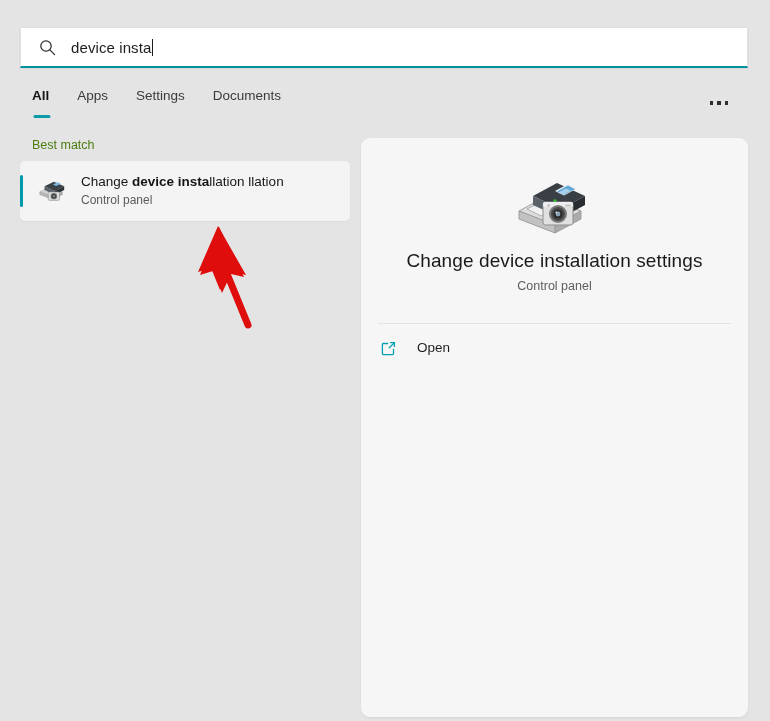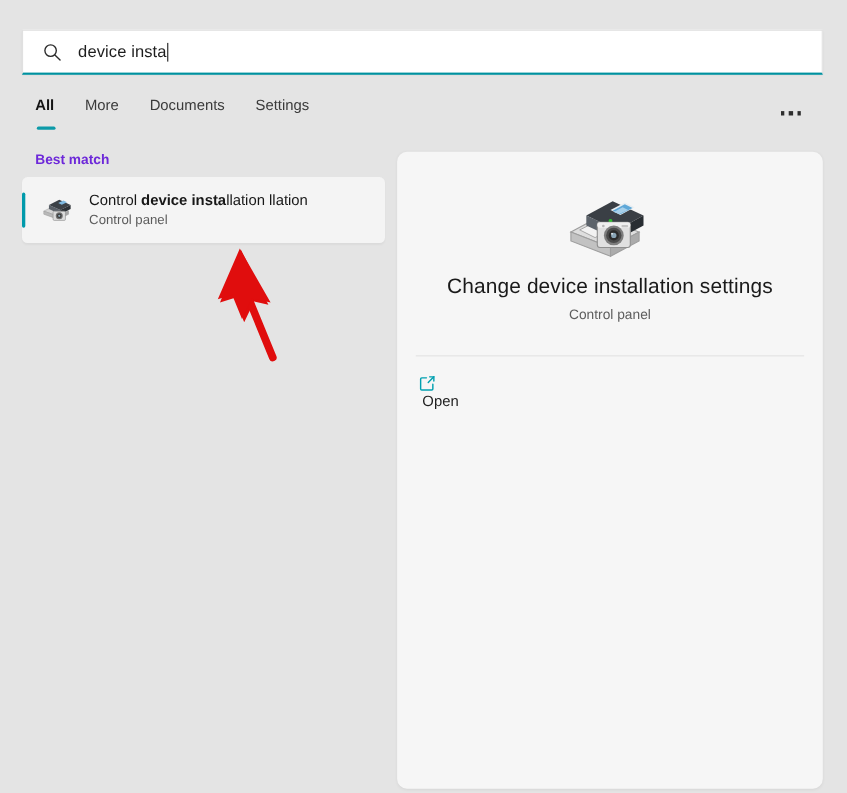--- a/index.html
+++ b/index.html
@@ -115,22 +115,22 @@
 
   
   #results-col {
     position: absolute;
     left: 20px;
     top: 138px;
     width: 330px;
   }
   #best-match-label {
     font-size: 12.5px;
-    font-weight: 700;
-    color: #6d28d9;
+    font-weight: 400;
+    color: #4d7c0f;
     margin-left: 12px;
     margin-bottom: 9px;
   }
   #result-item {
     position: relative;
     height: 60px;
     background: #f4f4f4;
     border-radius: 5px;
     display: flex;
     align-items: center;
@@ -209,23 +209,22 @@
     top: 185px;
     height: 1px;
     background: #e3e3e3;
   }
   #open-action {
     position: absolute;
     left: 19px;
     top: 202px;
     height: 30px;
     display: flex;
-    align-items: flex-end;
+    align-items: flex-start;
     cursor: default;
-    flex-direction: column;
   }
   #open-action .ext-icon {
     width: 17px;
     height: 17px;
     margin-right: 20px;
     color: #00a0b0;
     flex: 0 0 auto;
   }
   #open-label {
     font-size: 13.5px;
@@ -257,29 +256,29 @@
 </div>
 
 <div id="tabs-row">
 
   <div class="tab active">
     <span>All</span>
     <span class="underline"></span>
   </div>
 
   <div class="tab">
-    <span>More</span>
+    <span>Apps</span>
+  </div>
+
+  <div class="tab">
+    <span>Settings</span>
   </div>
 
   <div class="tab">
     <span>Documents</span>
-  </div>
-
-  <div class="tab">
-    <span>Settings</span>
   </div>
 
 
   <div id="overflow-menu">
     <i></i>
     <i></i>
     <i></i>
   </div>
 </div>
 
@@ -303,21 +302,21 @@
         <polygon points="17,9 22,6.6 25.5,8.3 20.5,10.7" fill="#7fb9e0"></polygon>
 
         <rect x="12" y="17" width="12" height="9" rx="1.2" fill="#dcdcdc" stroke="#8d8d8d" stroke-width="0.6"></rect>
         <circle cx="18" cy="21.5" r="3.4" fill="#6f6f6f"></circle>
         <circle cx="18" cy="21.5" r="2.2" fill="#3a3a3a"></circle>
         <circle cx="18" cy="21.5" r="1.1" fill="#8fa7b5"></circle>
       </svg>
     </span>
 
     <span class="texts">
-      <span id="result-title"><span>Control </span><b>device insta</b><span>llation llation</span></span>
+      <span id="result-title"><span>Change </span><b>device insta</b><span>llation llation</span></span>
       <span id="result-sub">Control panel</span>
     </span>
   </div>
 </div>
 
 <div id="preview-panel">
 
   <div id="preview-hero-icon">
     <svg viewBox="0 0 84 72" width="84" height="72">
 

